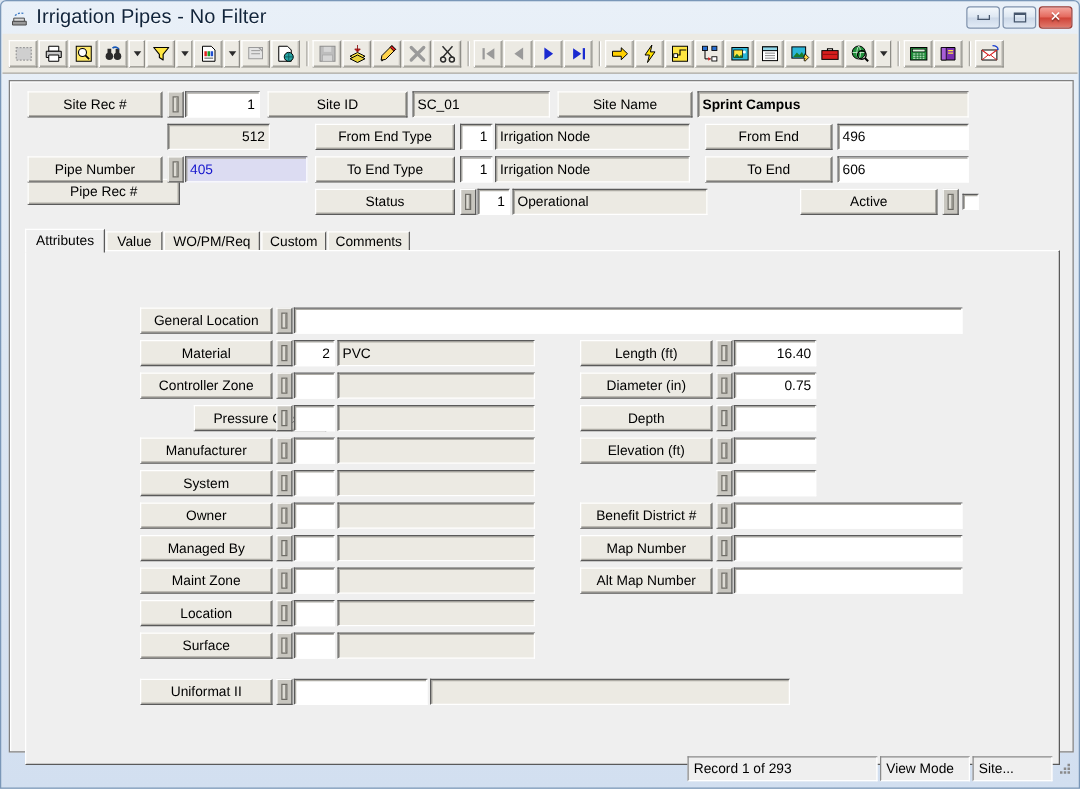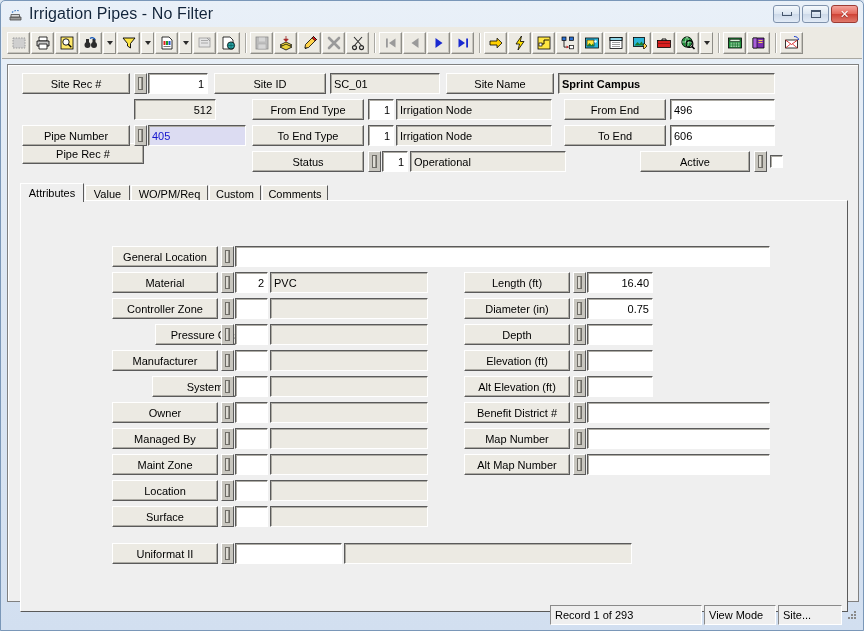--- a/index.html
+++ b/index.html
@@ -502,21 +502,21 @@
       <div class="txt num" style="left:214px;top:123px;width:33px;"></div>
       <div class="txt ro" style="left:249px;top:123px;width:158px;"></div>
 
       <div class="lbl-btn" style="left:91px;top:149px;width:106px;">Manufacturer</div>
       <div class="lkp" style="left:200px;top:149px;">
           <i></i>
         </div>
       <div class="txt num" style="left:214px;top:149px;width:33px;"></div>
       <div class="txt ro" style="left:249px;top:149px;width:158px;"></div>
 
-      <div class="lbl-btn" style="left:91px;top:175px;width:106px;margin-left:40px;">System</div>
+      <div class="lbl-btn" style="left:91px;top:175px;width:106px;">System</div>
       <div class="lkp" style="left:200px;top:175px;">
           <i></i>
         </div>
       <div class="txt num" style="left:214px;top:175px;width:33px;"></div>
       <div class="txt ro" style="left:249px;top:175px;width:158px;"></div>
 
       <div class="lbl-btn" style="left:91px;top:201px;width:106px;">Owner</div>
       <div class="lkp" style="left:200px;top:201px;">
           <i></i>
         </div>
@@ -575,21 +575,20 @@
           <i></i>
         </div>
       <div class="txt num" style="left:566px;top:123px;width:66px;"></div>
 
       <div class="lbl-btn" style="left:443px;top:149px;width:106px;">Elevation (ft)</div>
       <div class="lkp" style="left:552px;top:149px;">
           <i></i>
         </div>
       <div class="txt num" style="left:566px;top:149px;width:66px;"></div>
 
-      <div class="lbl-btn" style="left:443px;top:175px;width:106px;">Alt Elevation (ft)</div>
       <div class="lkp" style="left:552px;top:175px;">
           <i></i>
         </div>
       <div class="txt num" style="left:566px;top:175px;width:66px;"></div>
 
       <div class="lbl-btn" style="left:443px;top:201px;width:106px;">Benefit District #</div>
       <div class="lkp" style="left:552px;top:201px;">
           <i></i>
         </div>
       <div class="txt" style="left:566px;top:201px;width:183px;"></div>

